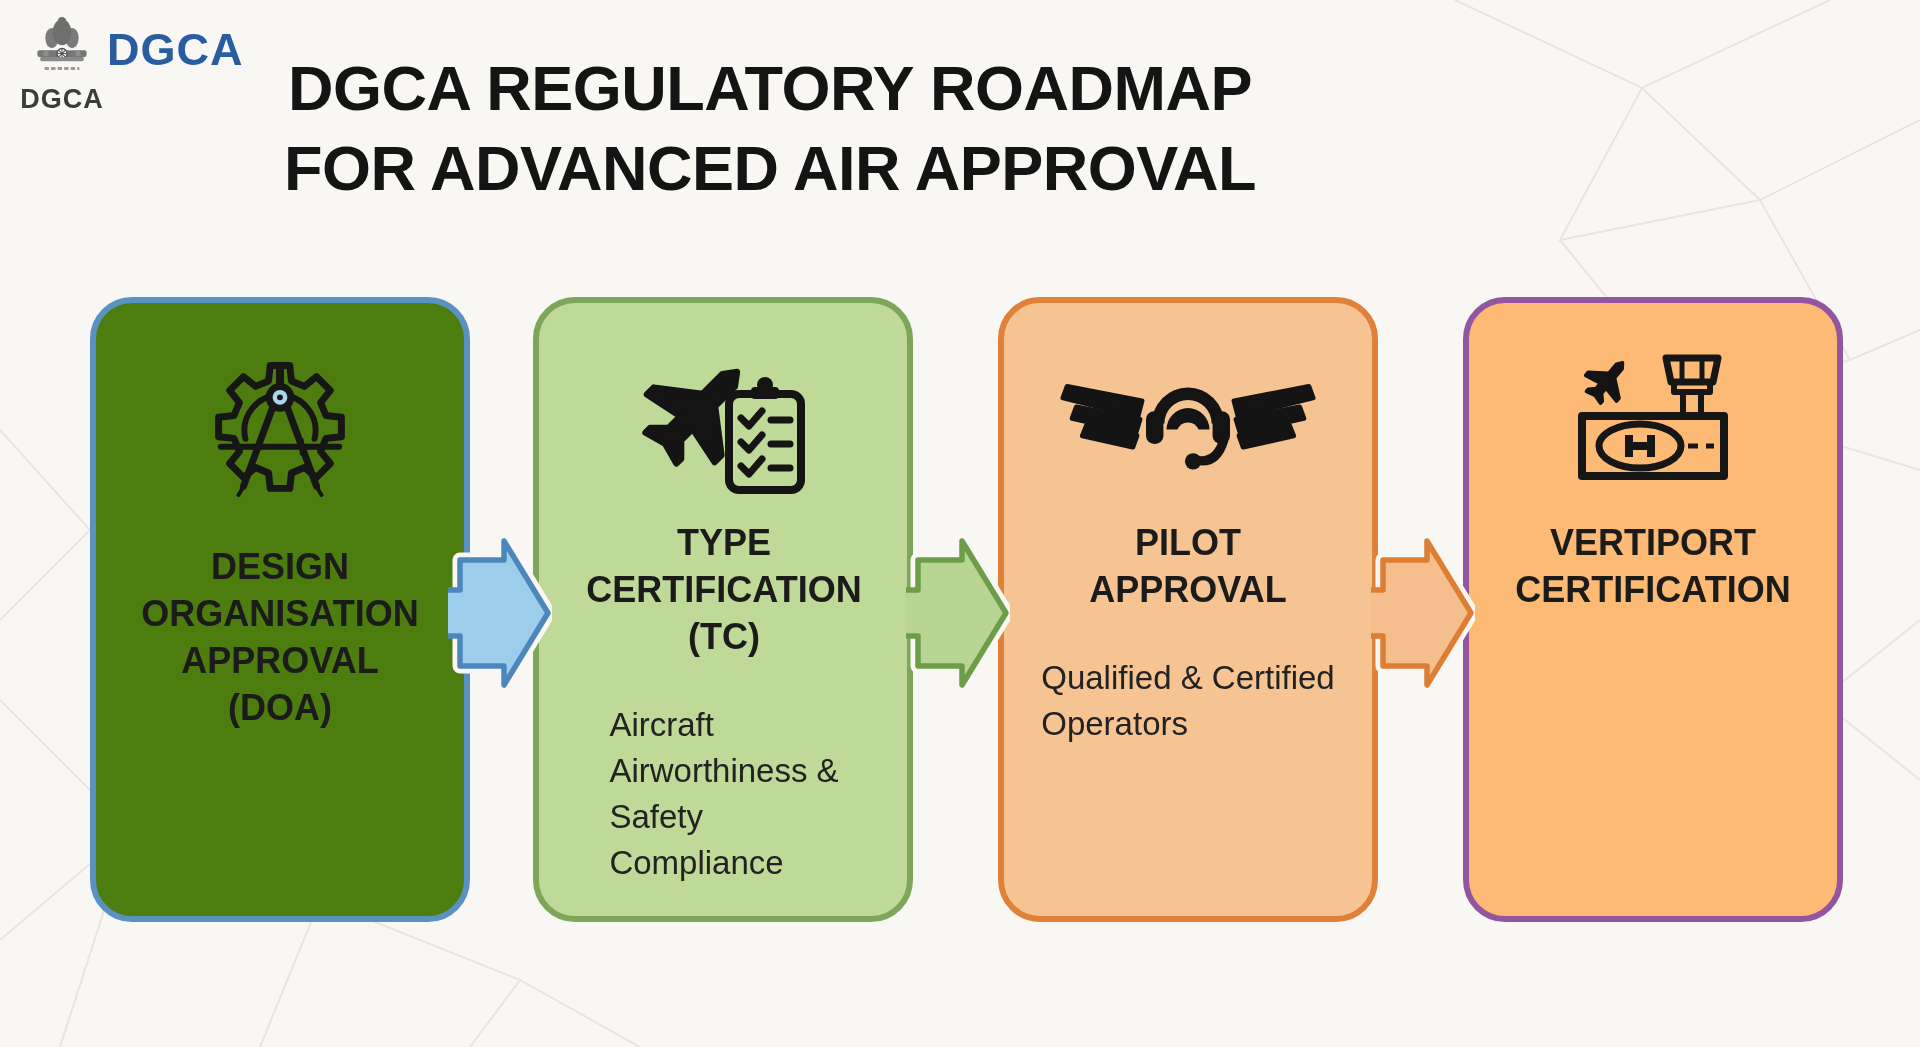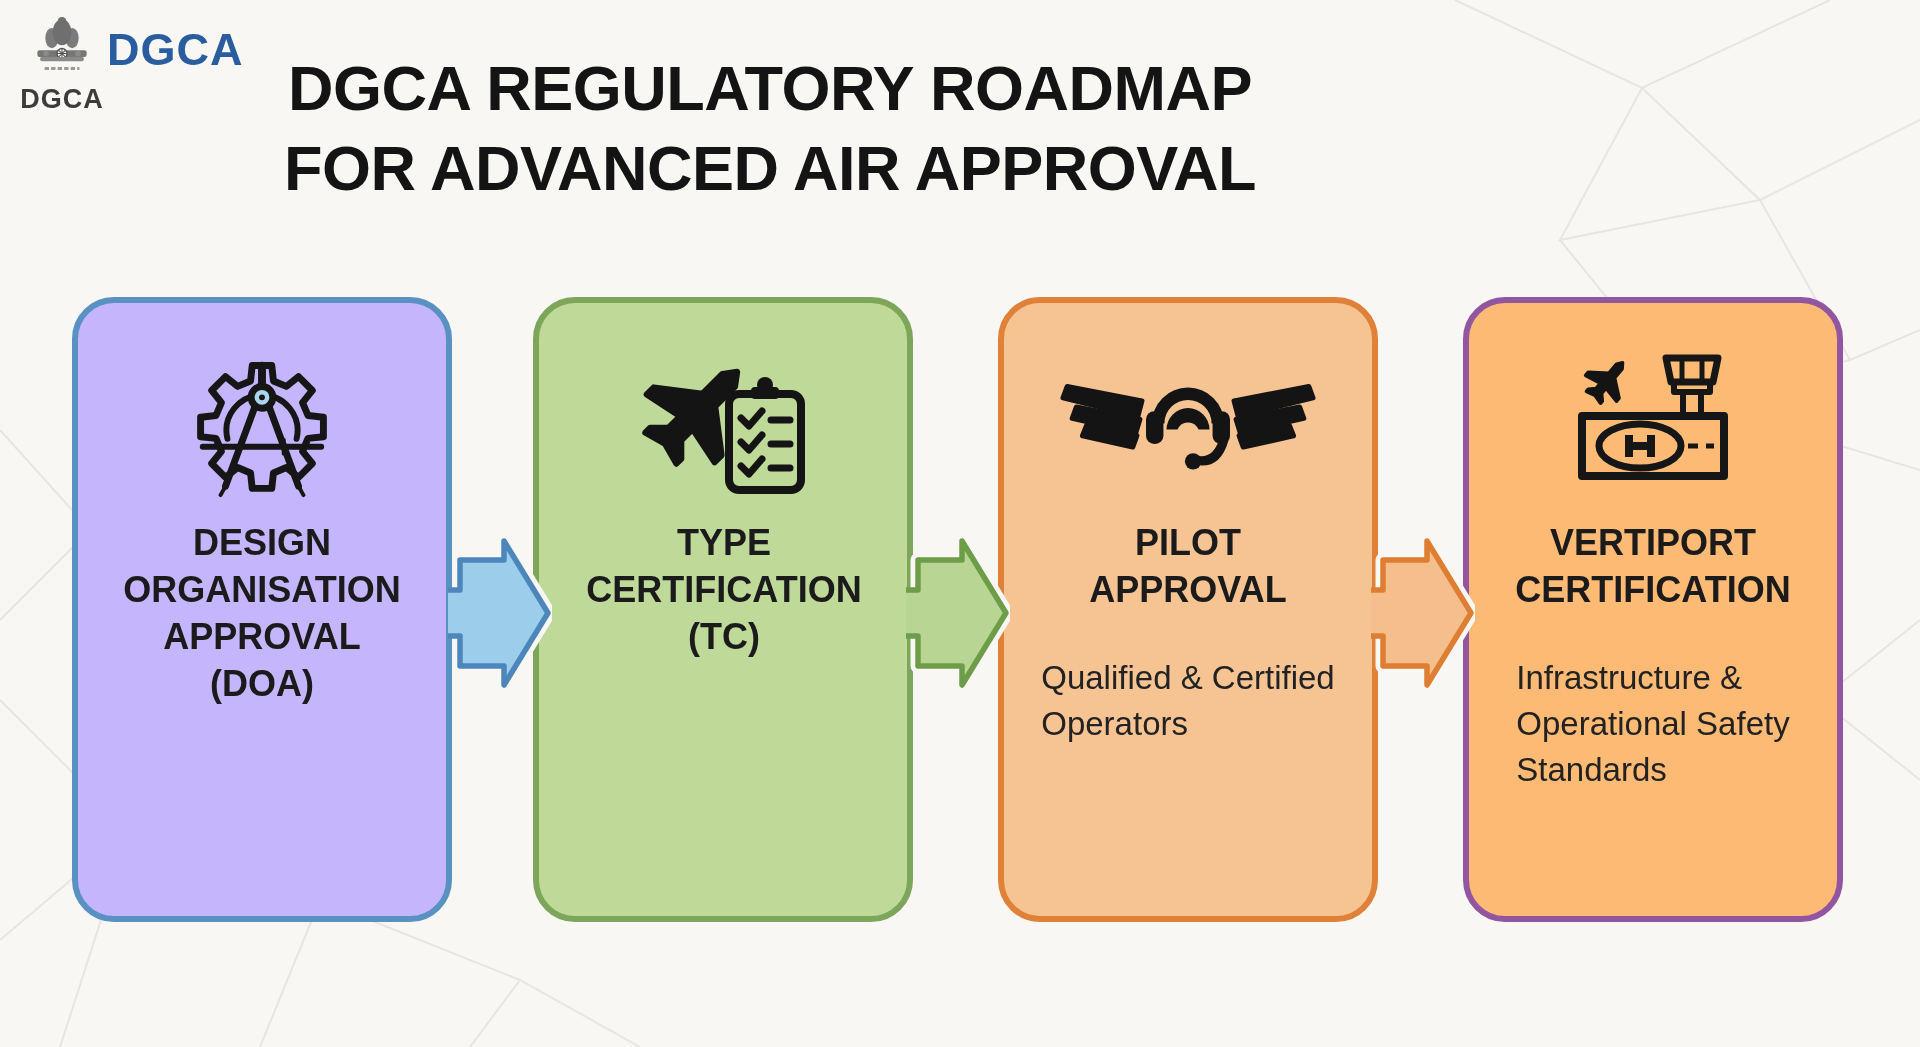--- a/index.html
+++ b/index.html
@@ -85,21 +85,21 @@
     </g>
   </svg>
   <div class="logo-brand">DGCA</div>
   <div class="logo-wordmark" style="color: rgb(42, 93, 159);">DGCA</div>
 
   <div class="main-title">
     <div>DGCA REGULATORY ROADMAP</div>
     <div>FOR ADVANCED AIR APPROVAL</div>
   </div>
 
-  <div class="card" style="left: 72px; background-color: #c4b5fd; border-color: rgb(90, 145, 195);">
+  <div class="card" style="left: 90px; background-color: #4d7c0f; border-color: rgb(90, 145, 195); gap: 24px;">
     <div class="card-icon">
       <svg width="168" height="154" viewBox="0 0 170 156">
         <g transform="translate(85,80)" fill="none" class="ic" stroke-linejoin="round" stroke-linecap="round">
           <path stroke-width="7" d="M46.6 -11.6 L62.2 -9.9 L62.2 9.9 L46.6 11.6 L41.1 24.7 L51 37 L37 51 L24.7 41.1 L11.6 46.6 L9.9 62.2 L-9.9 62.2 L-11.6 46.6 L-24.7 41.1 L-37 51 L-51 37 L-41.1 24.7 L-46.6 11.6 L-62.2 9.9 L-62.2 -9.9 L-46.6 -11.6 L-41.1 -24.7 L-51 -37 L-37 -51 L-24.7 -41.1 L-11.6 -46.6 L-9.9 -62.2 L9.9 -62.2 L11.6 -46.6 L24.7 -41.1 L37 -51 L51 -37 L41.1 -24.7 Z"></path>
           <path stroke-width="6" d="M-35 12 A36 36 0 1 1 35 12"></path>
           <path stroke-width="6" d="M-60 20 H60"></path>
           <path stroke-width="4" d="M22 13 V27"></path>
           <path stroke-width="8" d="M0 -62 V-44"></path>
           <path stroke-width="7" d="M-7 -21 L-37 60 M7 -21 L37 60"></path>
           <path stroke-width="4" d="M-37 60 L-42 69 M37 60 L42 69"></path>
@@ -131,20 +131,24 @@
               <path d="M42 50 H61"></path>
             <path d="M12 72 l8 8 l13 -15"></path>
               <path d="M42 74 H61"></path>
           </g>
         </g>
       </svg>
     </div>
     <div class="card-title">TYPE
 CERTIFICATION
 (TC)</div>
+    <div class="card-sub">Aircraft
+Airworthiness &amp;
+Safety
+Compliance</div>
   </div>
 
   <div class="card" style="left: 998px; background-color: rgb(246, 196, 147); border-color: rgb(224, 129, 58);">
     <div class="card-icon">
       <svg width="256" height="118" viewBox="0 0 250 115">
         <g id="wingR" fill="#141414" stroke="#141414" stroke-width="5" stroke-linejoin="round">
           <polygon points="170,34 243,20 247,31 174,49"></polygon>
           <polygon points="172,52 234,40 238,51 176,65"></polygon>
           <polygon points="175,68 224,58 228,68 179,79"></polygon>
         </g>
@@ -181,23 +185,20 @@
           <rect x="115" y="42" width="18" height="24" stroke-width="6"></rect>
           <rect x="14" y="66" width="142" height="60" stroke-width="8"></rect>
           <ellipse cx="72" cy="96" rx="41" ry="22" stroke-width="7"></ellipse>
           <path d="M61 85 V107 M83 85 V107 M61 96 H83" stroke-width="8"></path>
           <path d="M120 96 H130 M138 96 H146" stroke-width="5"></path>
         </g>
       </svg>
     </div>
     <div class="card-title">VERTIPORT
 CERTIFICATION</div>
-    <div class="card-sub">Infrastructure &amp;
-Operational Safety
-Standards</div>
   </div>
 
   <svg class="arrow" style="left: 448px; --af: #9ccdeb; --as: #4c86ba;" viewBox="0 0 104 172">
     <path class="halo" d="M12 33 H56 V14 L100 86 L56 158 V139 H12 Z"></path>
     <path class="fillp" d="M0 63 H12 V33 H56 V14 L100 86 L56 158 V139 H12 V109 H0 Z"></path>
     <path class="edgep" d="M0 63 H12 V33 H56 V14 L100 86 L56 158 V139 H12 V109 H0"></path>
   </svg>
   <svg class="arrow" style="left: 906px; --af: #b8d594; --as: #6e9d4a;" viewBox="0 0 104 172">
     <path class="halo" d="M12 33 H56 V14 L100 86 L56 158 V139 H12 Z"></path>
     <path class="fillp" d="M0 63 H12 V33 H56 V14 L100 86 L56 158 V139 H12 V109 H0 Z"></path>

